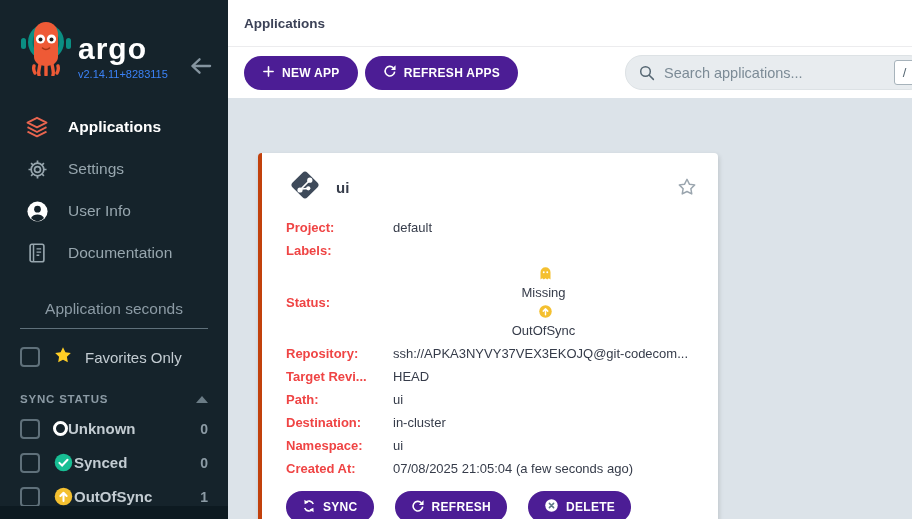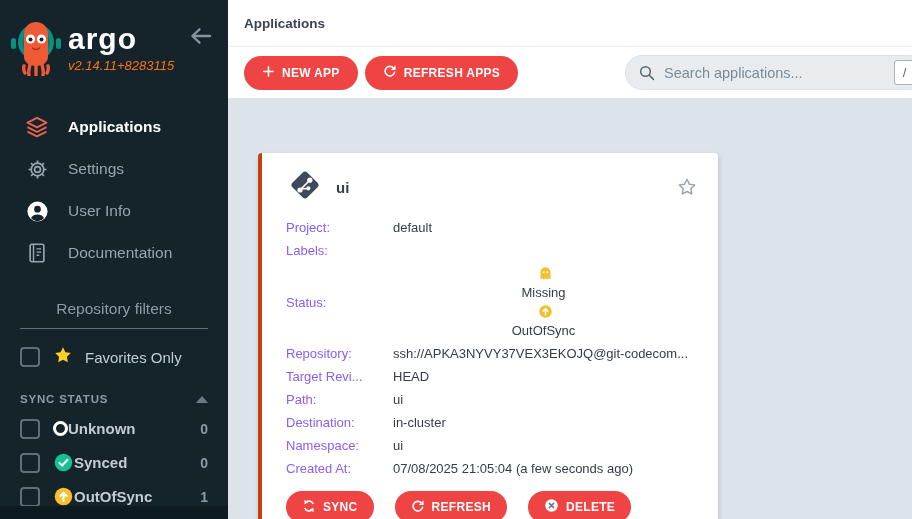--- a/index.html
+++ b/index.html
@@ -1,24 +1,24 @@
 <!DOCTYPE html>
 <html><head>
 <meta charset="utf-8">
 <style>
   * { margin:0; padding:0; box-sizing:border-box; }
   html,body { width:912px; height:519px; overflow:hidden; }
   body { font-family:"Liberation Sans", sans-serif; display:flex; background:#dce3e9; }
 
   
   .sidebar { width:228px; flex-shrink:0; background:#15232b; position:relative; }
-  .logo-row { display:flex; align-items:flex-start; padding:18px 16px 0 10px; }
+  .logo-row { display:flex; align-items:flex-end; padding:18px 16px 0 20px; }
   .brand-col { margin-left:6px; margin-top:6px; }
   .brand { color:#fff; font-size:30px; font-weight:700; letter-spacing:1px; line-height:30px; }
-  .version { color:#f97316; font-size:13px; margin-top:4px;font-style:italic; }
+  .version { color:#3b82f6; font-size:11px; margin-top:4px; }
   .collapse-btn { margin-left:auto; margin-top:8px; cursor:pointer; }
 
   .nav { margin-top:26px; }
   .nav-item { display:flex; align-items:center; height:42px; padding-left:24px; cursor:pointer; }
   .nav-item .ico { width:26px; display:flex; justify-content:center; }
   .nav-item .lbl { margin-left:18px; font-size:15.5px; color:#97a6ae; }
   .nav-item.active .lbl { color:#fff; font-weight:700; }
 
   .filters-title { margin:26px 20px 0; text-align:center; color:#8c9ba5; font-size:15.5px;
                    padding-bottom:10px; border-bottom:1px solid #5f707a; }
@@ -41,40 +41,40 @@
   .sidebar-bottom { position:absolute; bottom:0; left:0; width:100%; height:13px; background:#0d1a21; }
 
   
   .main { flex:1; min-width:0; display:flex; flex-direction:column; }
   .topbar { height:47px; background:#fff; display:flex; align-items:center; padding-left:16px;
             border-bottom:1px solid #ececee; }
   .page-title { font-size:13.5px; font-weight:700; color:#3c4257; }
 
   .toolbar { height:51px; background:#fff; display:flex; align-items:center; padding-left:16px;
              position:relative; overflow:hidden; flex-shrink:0; }
-  .pill { height:34px; border:none; border-radius:17px; background:#ef4444; color:#fff; font-weight:700;
+  .pill { height:34px; border:none; border-radius:17px; background:#4c1d95; color:#fff; font-weight:700;
           font-size:12px; letter-spacing:.3px; display:inline-flex; align-items:center; gap:7px;
           padding:0 18px; margin-right:7px; cursor:pointer; font-family:inherit; }
   .search-box { position:absolute; right:-14px; top:8px; width:301px; height:35px; background:#e8ecef;
                 border:1px solid #dde2e5; border-radius:17px; display:flex; align-items:center; padding:0 10px 0 12px; }
   .search-box input { flex:1; border:none; outline:none; background:transparent; font-size:14.5px;
                       color:#55626d; font-family:inherit; min-width:0; }
   .search-box input::placeholder { color:#7c8b96; }
   .kbd { width:21px; height:25px; background:#fff; border:1px solid #a7b3bb; border-radius:3px;
          display:flex; align-items:center; justify-content:center; font-size:13px; color:#556672; flex-shrink:0; }
 
   .content { flex:1; background:#dce3e9; position:relative; }
   .card { position:absolute; left:30px; top:55px; width:460px; background:#fff; border-radius:4px;
           border-left:4px solid #c2410c; box-shadow:1px 2px 5px rgba(0,0,0,.14); padding:13px 20px 14px 24px; }
   .card-head { display:flex; align-items:center; }
   .app-name { margin-left:12px; font-size:15px; font-weight:700; color:#363c4a; }
   .fav-star { margin-left:auto; cursor:pointer; display:flex; }
   .rows { margin-top:8px; }
   .row { display:grid; grid-template-columns:107px 1fr; align-items:center; padding:4px 0; font-size:13px; }
-  .row .k { color:#8b5cf6; }
+  .row .k { color:#ef4444;font-weight:bold; }
   .row .v { color:#363c4a; white-space:nowrap; overflow:hidden; }
   .status-val { display:flex; align-items:center; gap:4px; color:#363c4a;flex-direction:column; }
   .status-val .txt { margin-right:4px; }
   .card-btns { display:flex; gap:21px; margin-top:11px; }
   .card-btns .pill { height:32px; border-radius:16px; padding:0 16px; margin-right:0; }
 </style>
 </head>
 <body>
 
 <div class="sidebar">
@@ -143,21 +143,21 @@
         <svg width="22" height="22" viewBox="0 0 24 24">
           <rect x="4.5" y="2.5" width="15" height="19" rx="2" fill="none" stroke="#97a6ae" stroke-width="1.8"></rect>
           <path d="M8.2 2.5 v19" stroke="#97a6ae" stroke-width="1.6"></path>
           <path d="M11.5 7.5 h5 M11.5 11 h5 M11.5 14.5 h3" stroke="#97a6ae" stroke-width="1.5"></path>
         </svg>
       </span>
       <span class="lbl">Documentation</span>
     </div>
   </div>
 
-  <div class="filters-title">Repository filters</div>
+  <div class="filters-title">Application seconds</div>
 
   <div class="fav-row">
     <span class="checkbox"></span>
     <span class="star">
       <svg width="20" height="20" viewBox="0 0 24 24">
         <path d="M12 2.8 l2.9 5.9 6.5 .9 -4.7 4.6 1.1 6.5 L12 17.6 6.2 20.7 7.3 14.2 2.6 9.6 9.1 8.7 Z" fill="#ffce25"></path>
       </svg>
     </span>
     <span class="lbl">Favorites Only</span>
   </div>

